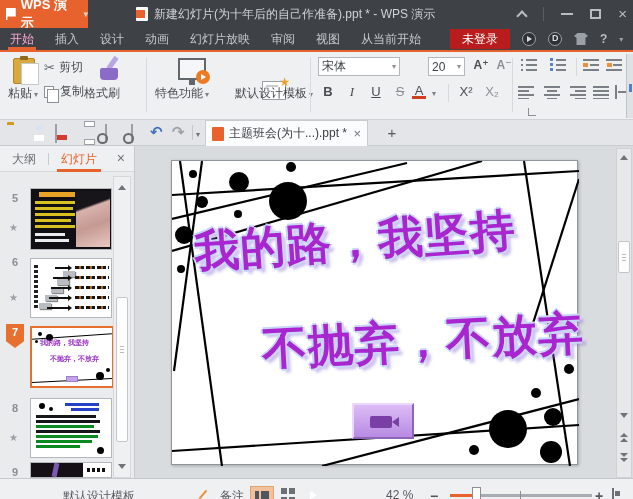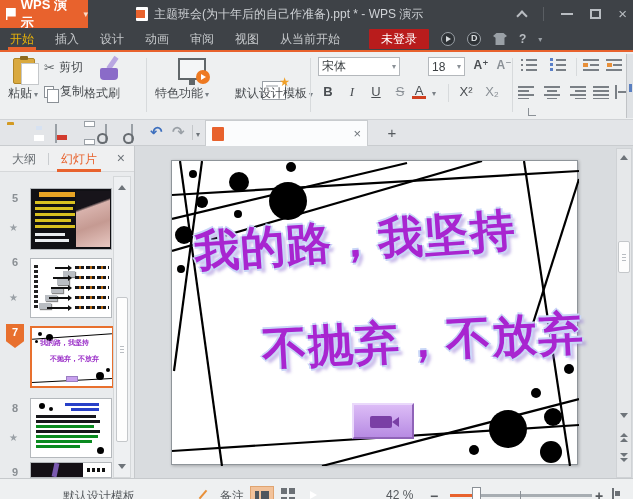--- a/index.html
+++ b/index.html
@@ -21,21 +21,21 @@
   #win-controls{position:absolute;right:6px;top:0;height:28px;display:flex;align-items:center;gap:17px;color:#b9bdc2;}
   .chev-up{width:8px;height:8px;border-left:2px solid #b9bdc2;border-top:2px solid #b9bdc2;transform:rotate(45deg);margin-top:4px;}
   .tb-sep{width:1px;height:14px;background:#5a5e63;}
   .win-min{width:12px;height:2px;background:#b9bdc2;}
   .win-max{width:11px;height:10px;border:2px solid #b9bdc2;}
   .win-close{font-size:15px;line-height:10px;color:#b9bdc2;}
 
   
   #menubar{left:0;top:28px;width:633px;height:22px;background:#3e4247;display:flex;align-items:center;padding-left:10px;}
   .mtab{position:relative;color:#c6c9cc;font-size:12px;margin-right:21px;white-space:nowrap;height:22px;line-height:22px;}
-  .mtab.active{color:#eab308;}
+  .mtab.active{color:#f9a8d4;}
   .mtab.active::after{content:"";position:absolute;left:-2px;right:-2px;bottom:0;height:3px;background:#e8622d;}
   #login-btn{margin-left:8px;background:#b91c1c;color:#fff;font-size:12px;height:20px;line-height:20px;
              padding:0 12px;border-radius:1px;}
   .mb-icons{display:flex;align-items:center;gap:12px;margin-left:12px;}
   .circ-ic{width:14px;height:14px;border-radius:50%;background:#2e3236;border:1.5px solid #9aa0a6;position:relative;}
   .circ-ic.play::after{content:"";position:absolute;left:4px;top:3px;border-left:5px solid #d7dadd;
                        border-top:3px solid transparent;border-bottom:3px solid transparent;}
   .circ-ic.docer::after{content:"D";position:absolute;left:3px;top:0px;color:#d7dadd;font-size:9px;font-weight:bold;}
   .shirt-ic{width:14px;height:12px;background:#9aa0a6;
             clip-path:polygon(25% 0,75% 0,100% 25%,82% 40%,82% 100%,18% 100%,18% 40%,0 25%);}
@@ -213,36 +213,37 @@
 <div id="app">
 
   <div id="titlebar" class="abs">
     <div id="wps-badge">
       <span class="flag"></span>
       <span>WPS 演示</span>
       <span class="badge-caret">▾</span>
     </div>
     <div id="doc-title">
       <span class="ppt-ico"></span>
-      <span>主题班会(为十年后的自己作准备).ppt * - WPS 演示</span>
+      <span>新建幻灯片(为十年后的自己作准备).ppt * - WPS 演示</span>
     </div>
     <div id="win-controls">
       <span class="chev-up"></span>
       <span class="tb-sep"></span>
       <span class="win-min"></span>
       <span class="win-max"></span>
       <span class="win-close">×</span>
     </div>
   </div>
 
   <div id="menubar" class="abs">
     <span class="mtab active">开始</span>
     <span class="mtab">插入</span>
     <span class="mtab">设计</span>
     <span class="mtab">动画</span>
+    <span class="mtab">幻灯片放映</span>
     <span class="mtab">审阅</span>
     <span class="mtab">视图</span>
     <span class="mtab">从当前开始</span>
     <span id="login-btn">未登录</span>
     <span class="mb-icons">
       <span class="circ-ic play"></span>
       <span class="circ-ic docer"></span>
       <span class="shirt-ic"></span>
       <span class="help-ic">?</span>
       <span class="help-caret">▾</span>
@@ -279,21 +280,21 @@
       </div>
     <div class="rlabel" style="left:235px;top:33px;"><span>默认设计模板</span><span class="caret">▾</span></div>
 
     <div class="vsep" style="left:310px;"></div>
 
     <div class="combo" style="left:318px;top:5px;width:82px;">
       <span>宋体</span>
         <span class="caret">▾</span>
     </div>
     <div class="combo" style="left:428px;top:5px;width:37px;">
-      <span>18</span>
+      <span>20</span>
         <span class="caret">▾</span>
     </div>
     <div class="rowbtn" style="left:470px;top:4px;font-weight:bold;">A⁺</div>
     <div class="rowbtn" style="left:493px;top:4px;font-weight:bold;color:#8a9096;">A⁻</div>
 
     <div class="fbtn" style="left:318px;top:31px;font-weight:bold;">B</div>
     <div class="fbtn" style="left:342px;top:31px;font-style:italic;font-family:'Liberation Serif',serif;">I</div>
     <div class="fbtn" style="left:366px;top:31px;text-decoration:underline;">U</div>
     <div class="fbtn" style="left:390px;top:31px;text-decoration:line-through;color:#8a9096;">S</div>
     <div class="fbtn" style="left:412px;top:31px;border-bottom:3px solid #d04020;height:16px;line-height:15px;width:14px;">A</div>
@@ -326,20 +327,21 @@
     <span class="q-ic page-ic pdf" style="left:55px;"></span>
     <span class="q-ic print-ic" style="left:79px;"></span>
     <span class="q-ic pv-ic" style="left:103px;"></span>
     <span class="q-ic pv-ic" style="left:127px;"></span>
     <span class="q-ic undo-ic" style="left:150px;">↶</span>
     <span class="q-ic redo-ic" style="left:172px;">↷</span>
     <span class="qat-sep" style="left:192px;"></span>
     <span class="qat-caret" style="left:196px;">▾</span>
     <div id="doc-tab">
       <span class="ppt-ico" style="background:#e8622d;"></span>
+      <span>主题班会(为十...).ppt *</span>
       <span class="tab-close">×</span>
     </div>
     <span id="new-tab">+</span>
   </div>
 
   <div id="sidebar" class="abs">
     <div id="sb-head">
       <span class="sb-tab">大纲</span>
       <span class="sb-head-sep"></span>
       <span class="sb-tab active" style="margin-left:12px;">幻灯片</span>

